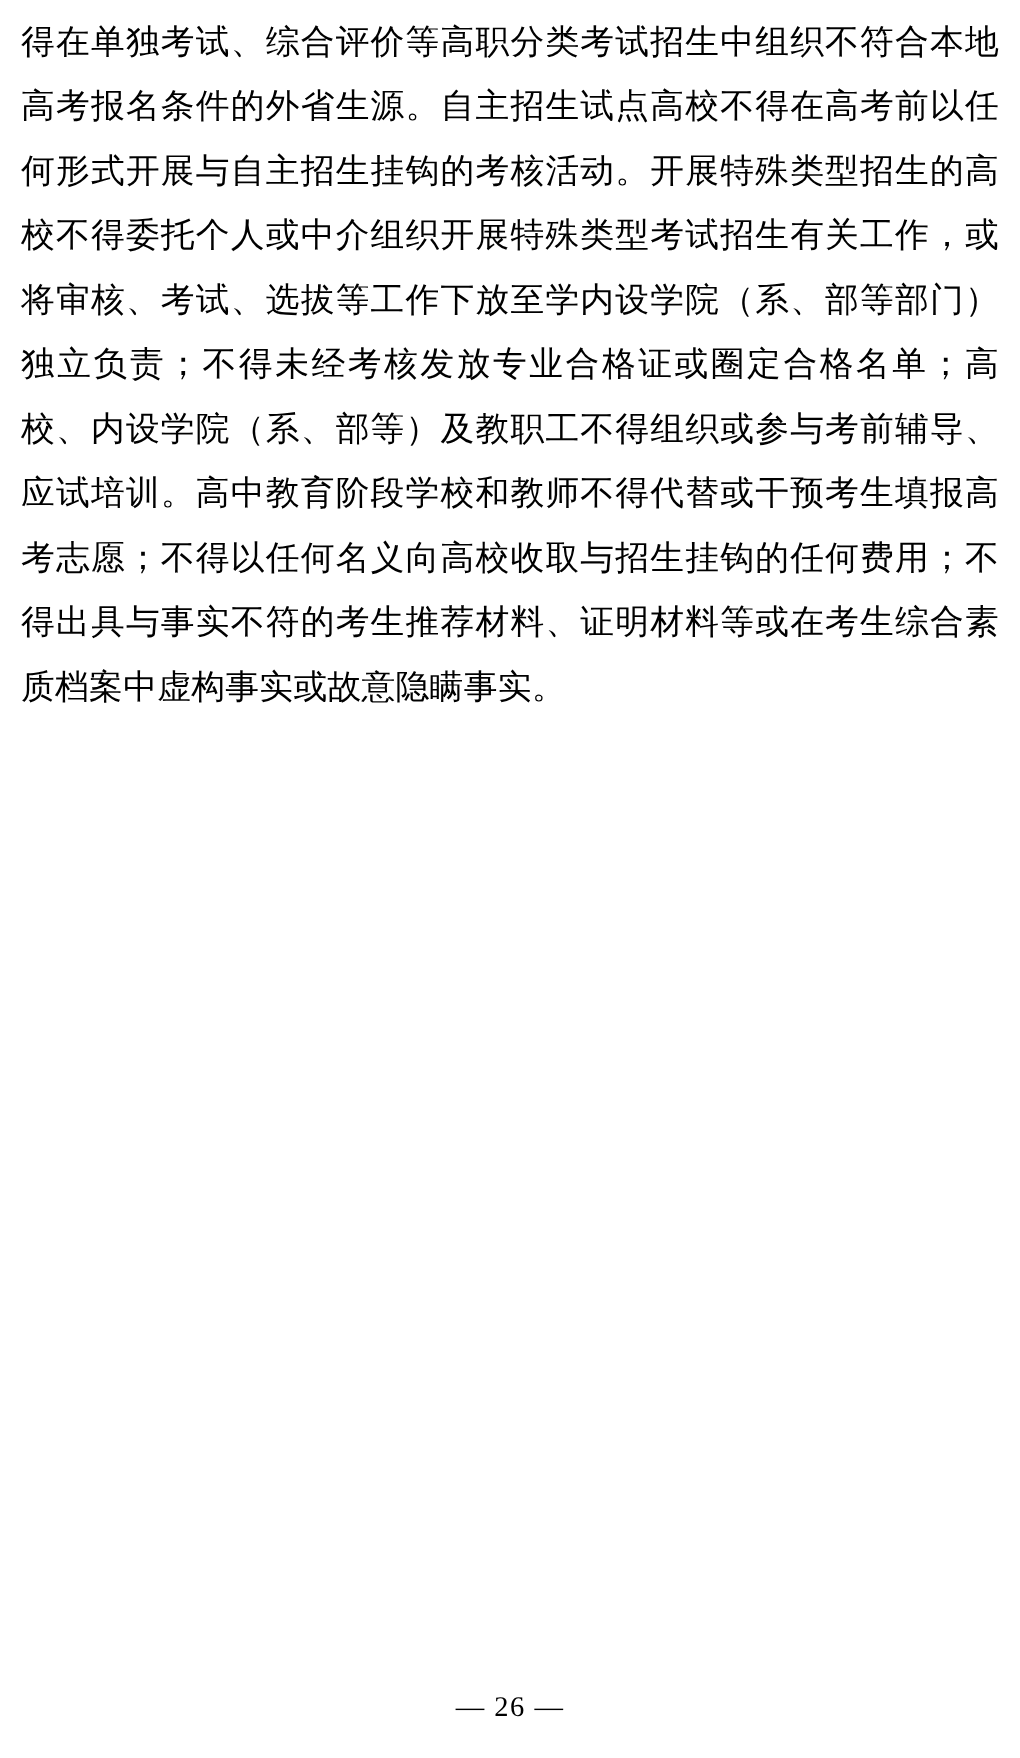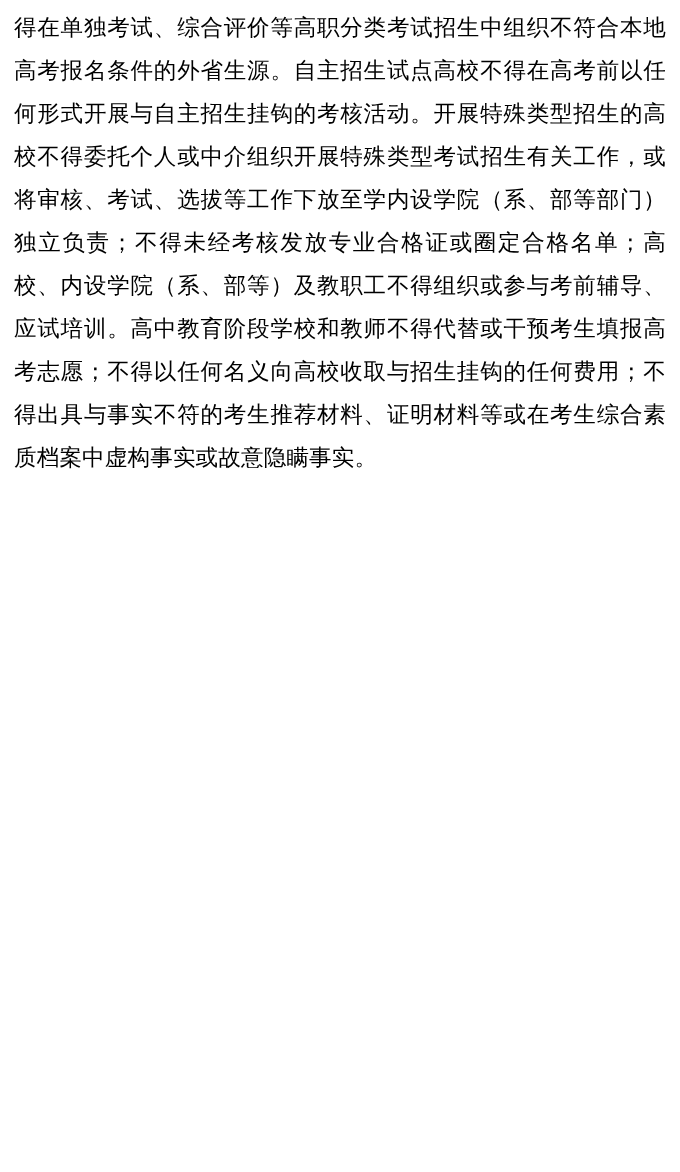--- a/index.html
+++ b/index.html
@@ -56,14 +56,15 @@
 </head>
 <body>
 
 <div class="page">
 
   <div class="body-area">
     <p class="para first">得在单独考试、综合评价等高职分类考试招生中组织不符合本地高考报名条件的外省生源。自主招生试点高校不得在高考前以任何形式开展与自主招生挂钩的考核活动。开展特殊类型招生的高校不得委托个人或中介组织开展特殊类型考试招生有关工作，或将审核、考试、选拔等工作下放至学内设学院（系、部等部门）独立负责；不得未经考核发放专业合格证或圈定合格名单；高校、内设学院（系、部等）及教职工不得组织或参与考前辅导、应试培训。高中教育阶段学校和教师不得代替或干预考生填报高考志愿；不得以任何名义向高校收取与招生挂钩的任何费用；不得出具与事实不符的考生推荐材料、证明材料等或在考生综合素质档案中虚构事实或故意隐瞒事实。</p>
 
   </div>
 
+  <div class="footer">— 26 —</div>
 
 </div>
 
 </body></html>

